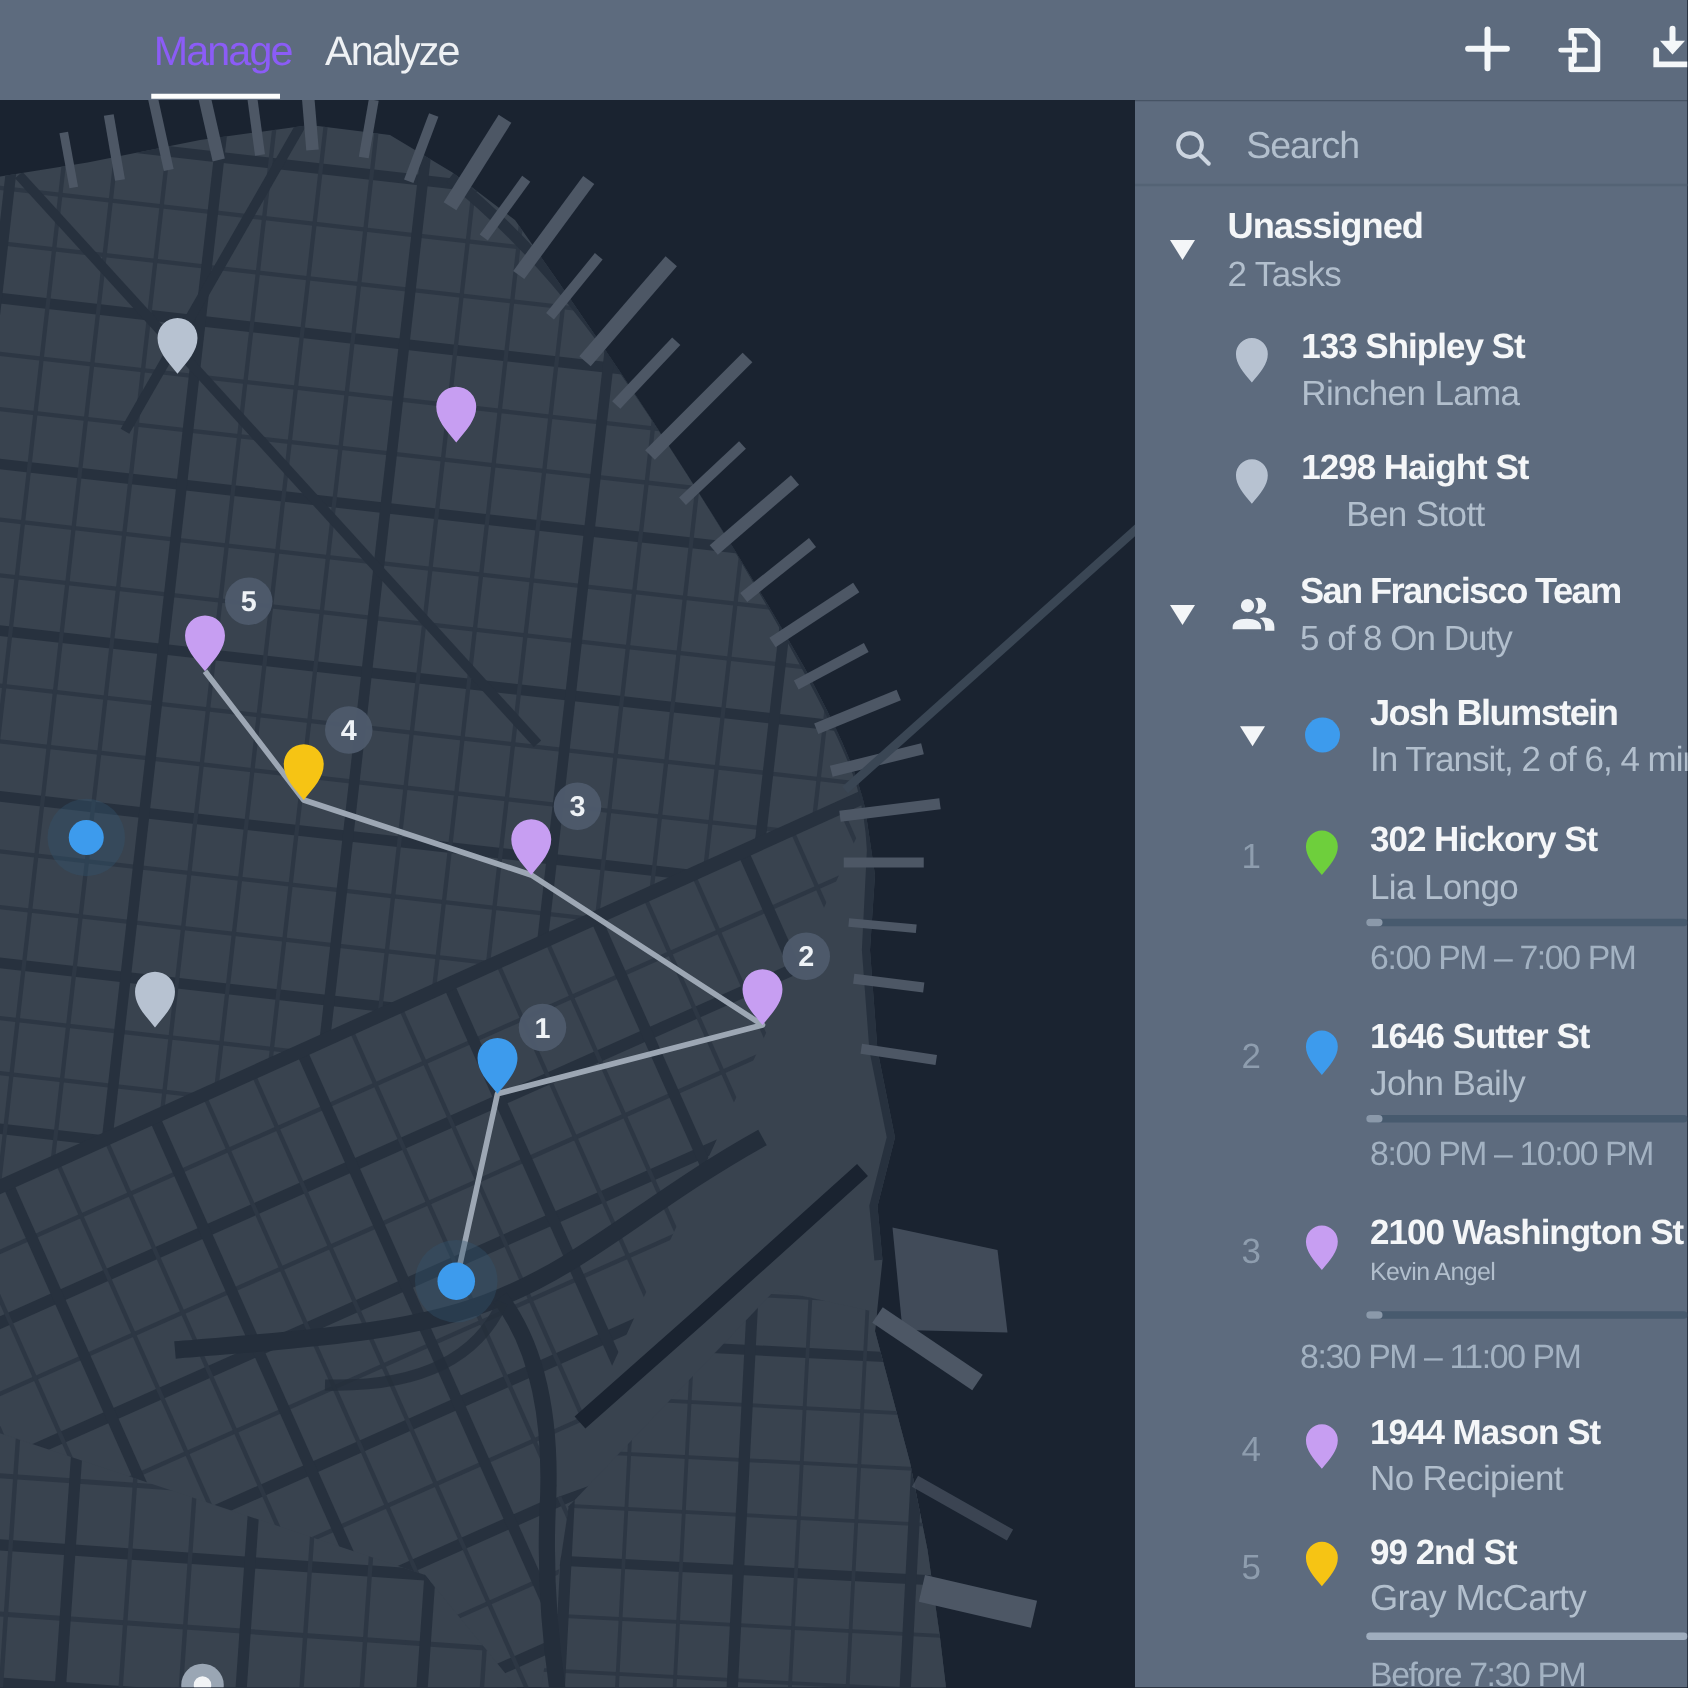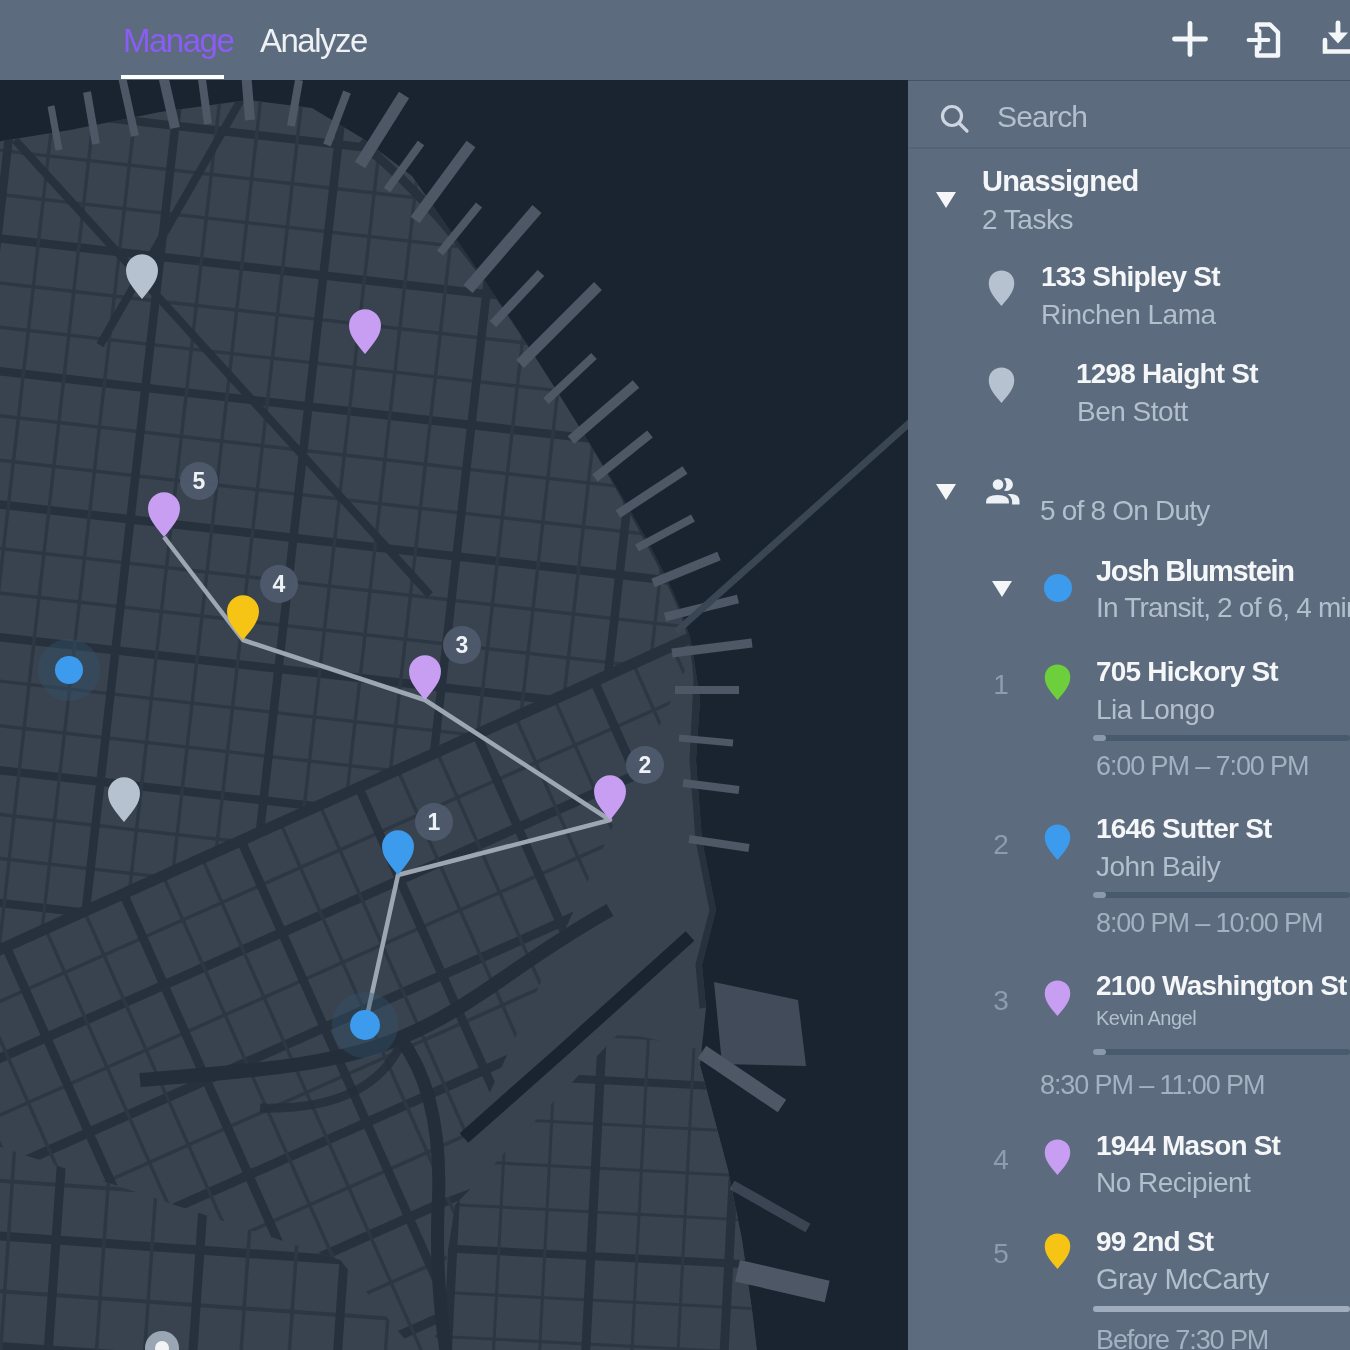--- a/index.html
+++ b/index.html
@@ -310,39 +310,40 @@
 <div style="position:absolute;left:982px;top:167px;font-size:29px;font-weight:700;color:#f4f6f8;line-height:1;white-space:nowrap;letter-spacing:-0.8px;">Unassigned</div>
 <div style="position:absolute;left:982px;top:206px;font-size:28px;font-weight:400;color:#b2bfcd;line-height:1;white-space:nowrap;letter-spacing:-0.5px;">2 Tasks</div>
 <svg width="27" height="38" viewBox="-12.959999999999999 -35.28 25.919999999999998 36.0" style="position:absolute;left:988px;top:269px">
       <path d="M 0 0 C -6.4799999999999995 -7.92 -12.24 -14.04 -12.24 -21.96 A 12.24 12.24 0 1 1 12.24 -21.96 C 12.24 -14.04 6.4799999999999995 -7.92 0 0 Z" fill="#b7c2d1"></path>
     </svg>
 <div style="position:absolute;left:1041px;top:263px;font-size:28px;font-weight:600;color:#f4f6f8;line-height:1;white-space:nowrap;letter-spacing:-0.8px;">133 Shipley St</div>
 <div style="position:absolute;left:1041px;top:301px;font-size:28px;font-weight:400;color:#b2bfcd;line-height:1;white-space:nowrap;letter-spacing:-0.5px;">Rinchen Lama</div>
 <svg width="27" height="38" viewBox="-12.959999999999999 -35.28 25.919999999999998 36.0" style="position:absolute;left:988px;top:366px">
       <path d="M 0 0 C -6.4799999999999995 -7.92 -12.24 -14.04 -12.24 -21.96 A 12.24 12.24 0 1 1 12.24 -21.96 C 12.24 -14.04 6.4799999999999995 -7.92 0 0 Z" fill="#b7c2d1"></path>
     </svg>
-<div style="position:absolute;left:1041px;top:360px;font-size:28px;font-weight:600;color:#f4f6f8;line-height:1;white-space:nowrap;letter-spacing:-0.8px;margin-left:35px;">1298 Haight St</div>
+<div style="position:absolute;left:1041px;top:360px;font-size:28px;font-weight:600;color:#f4f6f8;line-height:1;white-space:nowrap;letter-spacing:-0.8px;">1298 Haight St</div>
 <div style="position:absolute;left:1041px;top:398px;font-size:28px;font-weight:400;color:#b2bfcd;line-height:1;white-space:nowrap;letter-spacing:-0.5px;margin-left:36px;">Ben Stott</div>
 <div style="position:absolute;left:936px;top:484px;width:0;height:0;border-left:10px solid transparent;border-right:10px solid transparent;border-top:16px solid #f4f6f8"></div>
 <svg width="44" height="36" viewBox="0 0 44 36" style="position:absolute;left:981px;top:473px">
       <circle cx="25.5" cy="11.5" r="6.4" fill="#eef2f6"></circle>
       <path d="M 21 31.5 L 21 28.5 C 21 23.5 25 21 30 21 C 35 21 38.5 23.5 38.5 28.5 L 38.5 31.5 Z" fill="#eef2f6"></path>
       <circle cx="17" cy="11.5" r="6.9" fill="#eef2f6" stroke="#5d6b7e" stroke-width="3.2"></circle>
       <path d="M 3.5 32 L 3.5 28.8 C 3.5 23.2 9.2 20.4 16.5 20.4 C 23.8 20.4 29.5 23.2 29.5 28.8 L 29.5 32 Z" fill="#eef2f6" stroke="#5d6b7e" stroke-width="3.2"></path>
     </svg>
+<div style="position:absolute;left:1040px;top:459px;font-size:29px;font-weight:700;color:#f4f6f8;line-height:1;white-space:nowrap;letter-spacing:-1.3px;">San Francisco Team</div>
 <div style="position:absolute;left:1040px;top:497px;font-size:28px;font-weight:400;color:#b2bfcd;line-height:1;white-space:nowrap;letter-spacing:-0.8px;">5 of 8 On Duty</div>
 <div style="position:absolute;left:992px;top:581px;width:0;height:0;border-left:10px solid transparent;border-right:10px solid transparent;border-top:16px solid #f4f6f8"></div>
 <div style="position:absolute;left:1044px;top:574px;width:28px;height:28px;border-radius:50%;background:#3d9bed"></div>
 <div style="position:absolute;left:1096px;top:557px;font-size:29px;font-weight:700;color:#f4f6f8;line-height:1;white-space:nowrap;letter-spacing:-1.3px;">Josh Blumstein</div>
 <div style="position:absolute;left:1096px;top:594px;font-size:28px;font-weight:400;color:#b2bfcd;line-height:1;white-space:nowrap;letter-spacing:-0.8px;">In Transit, 2 of 6, 4 min</div>
 <div style="position:absolute;left:985px;top:671px;width:32px;text-align:center;font-size:28px;color:#8e9dae;line-height:1">1</div>
 <svg width="27" height="38" viewBox="-12.959999999999999 -35.28 25.919999999999998 36.0" style="position:absolute;left:1044px;top:663px">
       <path d="M 0 0 C -6.4799999999999995 -7.92 -12.24 -14.04 -12.24 -21.96 A 12.24 12.24 0 1 1 12.24 -21.96 C 12.24 -14.04 6.4799999999999995 -7.92 0 0 Z" fill="#6ecf3c"></path>
     </svg>
-<div style="position:absolute;left:1096px;top:658px;font-size:28px;font-weight:600;color:#f4f6f8;line-height:1;white-space:nowrap;letter-spacing:-0.8px;">705 Hickory St</div>
+<div style="position:absolute;left:1096px;top:658px;font-size:28px;font-weight:600;color:#f4f6f8;line-height:1;white-space:nowrap;letter-spacing:-0.8px;">302 Hickory St</div>
 <div style="position:absolute;left:1096px;top:696px;font-size:28px;font-weight:400;color:#b2bfcd;line-height:1;white-space:nowrap;letter-spacing:-0.5px;">Lia Longo</div>
 <div style="position:absolute;left:1093px;top:735px;width:257px;height:6px;border-radius:3px;background:#475a6e"></div>
     <div style="position:absolute;left:1093px;top:735px;width:13px;height:6px;border-radius:3px;background:#8b99aa"></div>
 <div style="position:absolute;left:1096px;top:753px;font-size:27px;font-weight:400;color:#a3b2c2;line-height:1;white-space:nowrap;letter-spacing:-1.1px;">6:00 PM – 7:00 PM</div>
 <div style="position:absolute;left:985px;top:831px;width:32px;text-align:center;font-size:28px;color:#8e9dae;line-height:1">2</div>
 <svg width="27" height="38" viewBox="-12.959999999999999 -35.28 25.919999999999998 36.0" style="position:absolute;left:1044px;top:823px">
       <path d="M 0 0 C -6.4799999999999995 -7.92 -12.24 -14.04 -12.24 -21.96 A 12.24 12.24 0 1 1 12.24 -21.96 C 12.24 -14.04 6.4799999999999995 -7.92 0 0 Z" fill="#3d9bed"></path>
     </svg>
 <div style="position:absolute;left:1096px;top:815px;font-size:28px;font-weight:600;color:#f4f6f8;line-height:1;white-space:nowrap;letter-spacing:-0.8px;">1646 Sutter St</div>
 <div style="position:absolute;left:1096px;top:853px;font-size:28px;font-weight:400;color:#b2bfcd;line-height:1;white-space:nowrap;letter-spacing:-0.5px;">John Baily</div>

